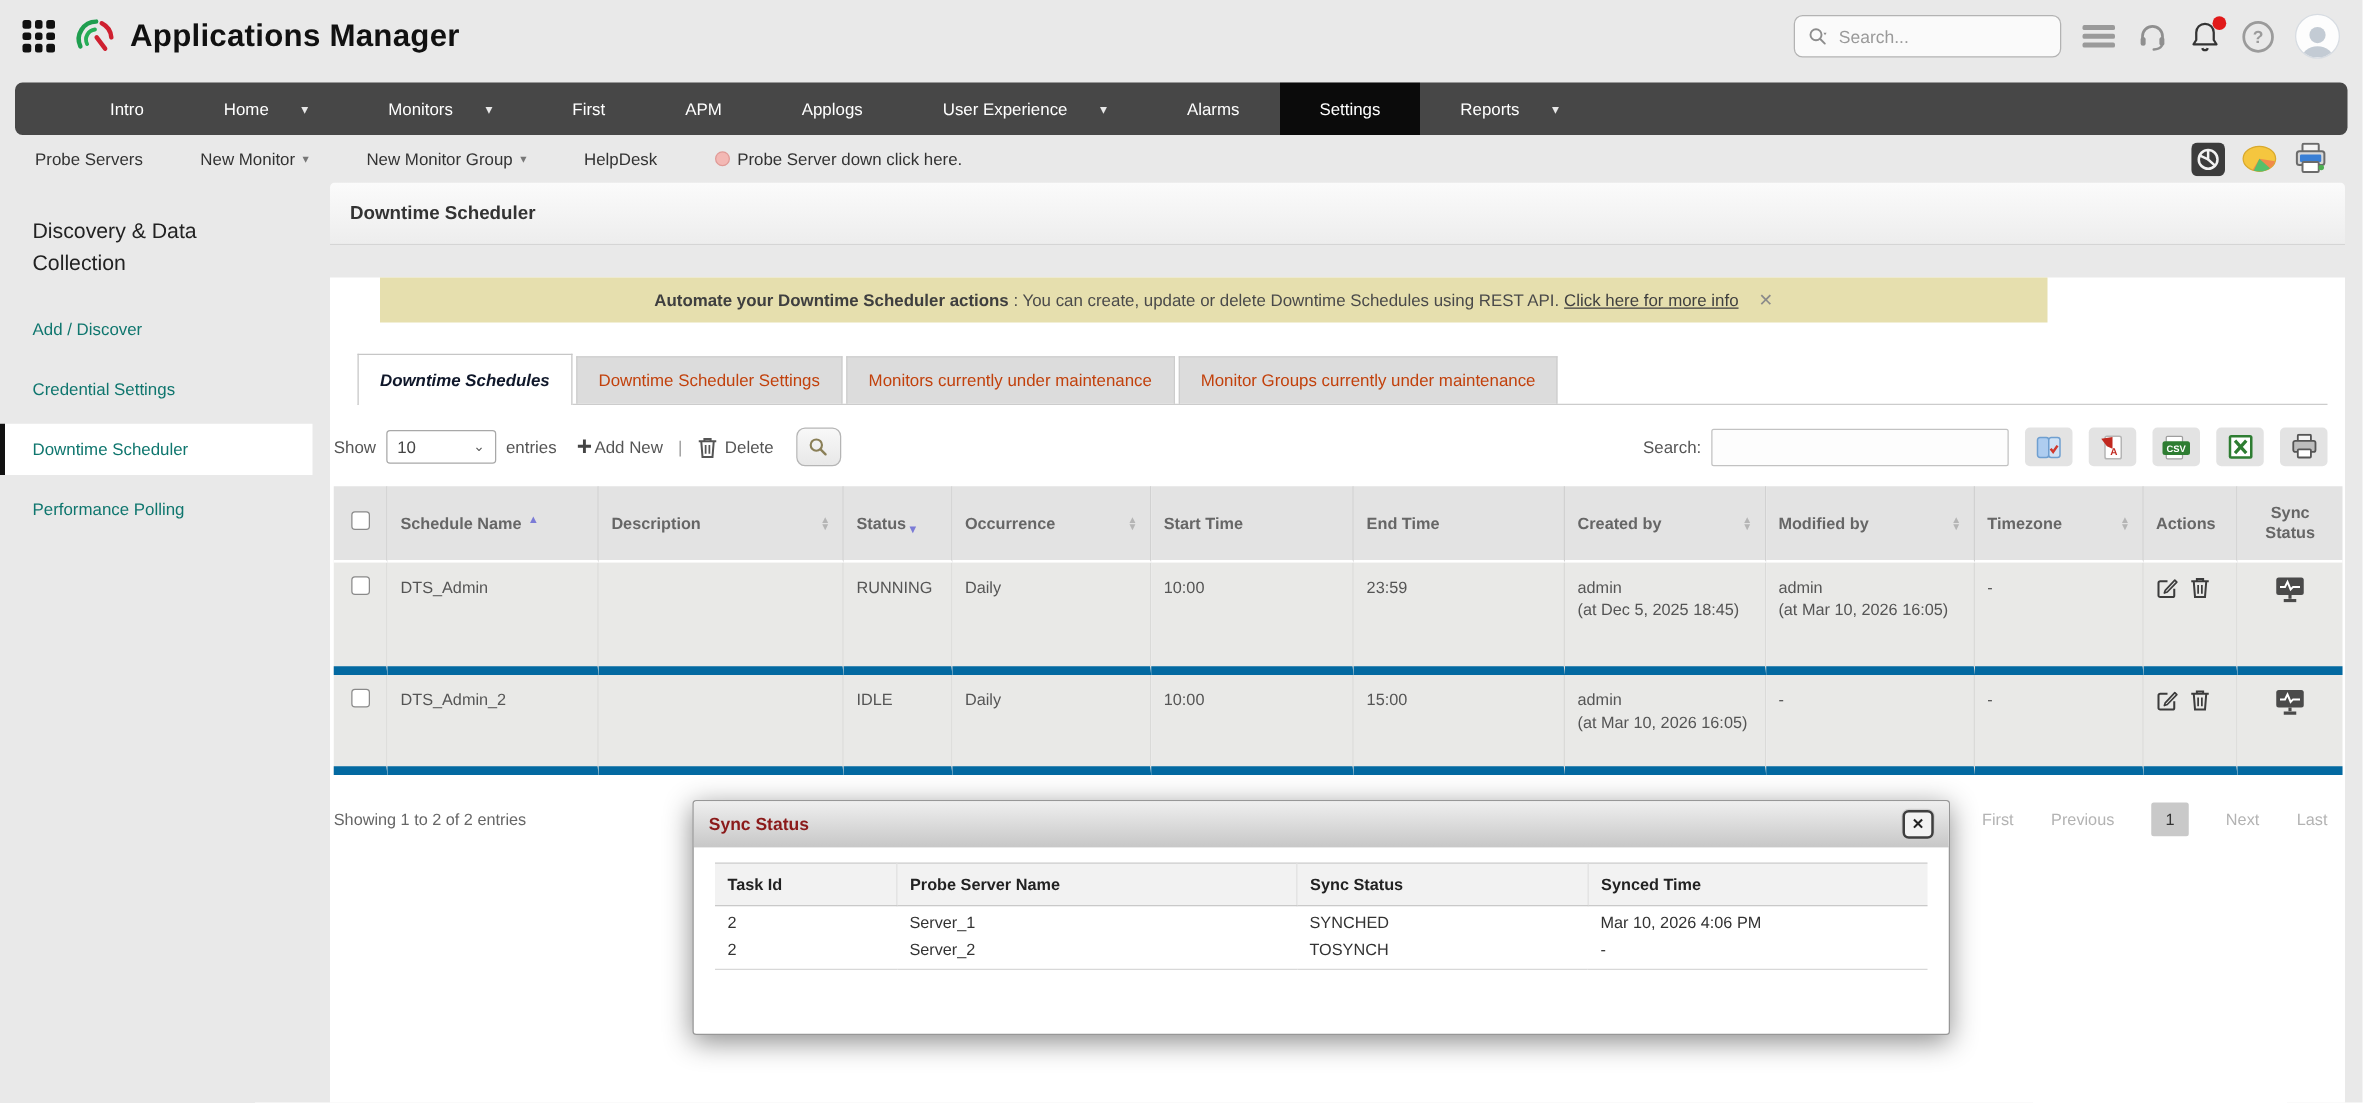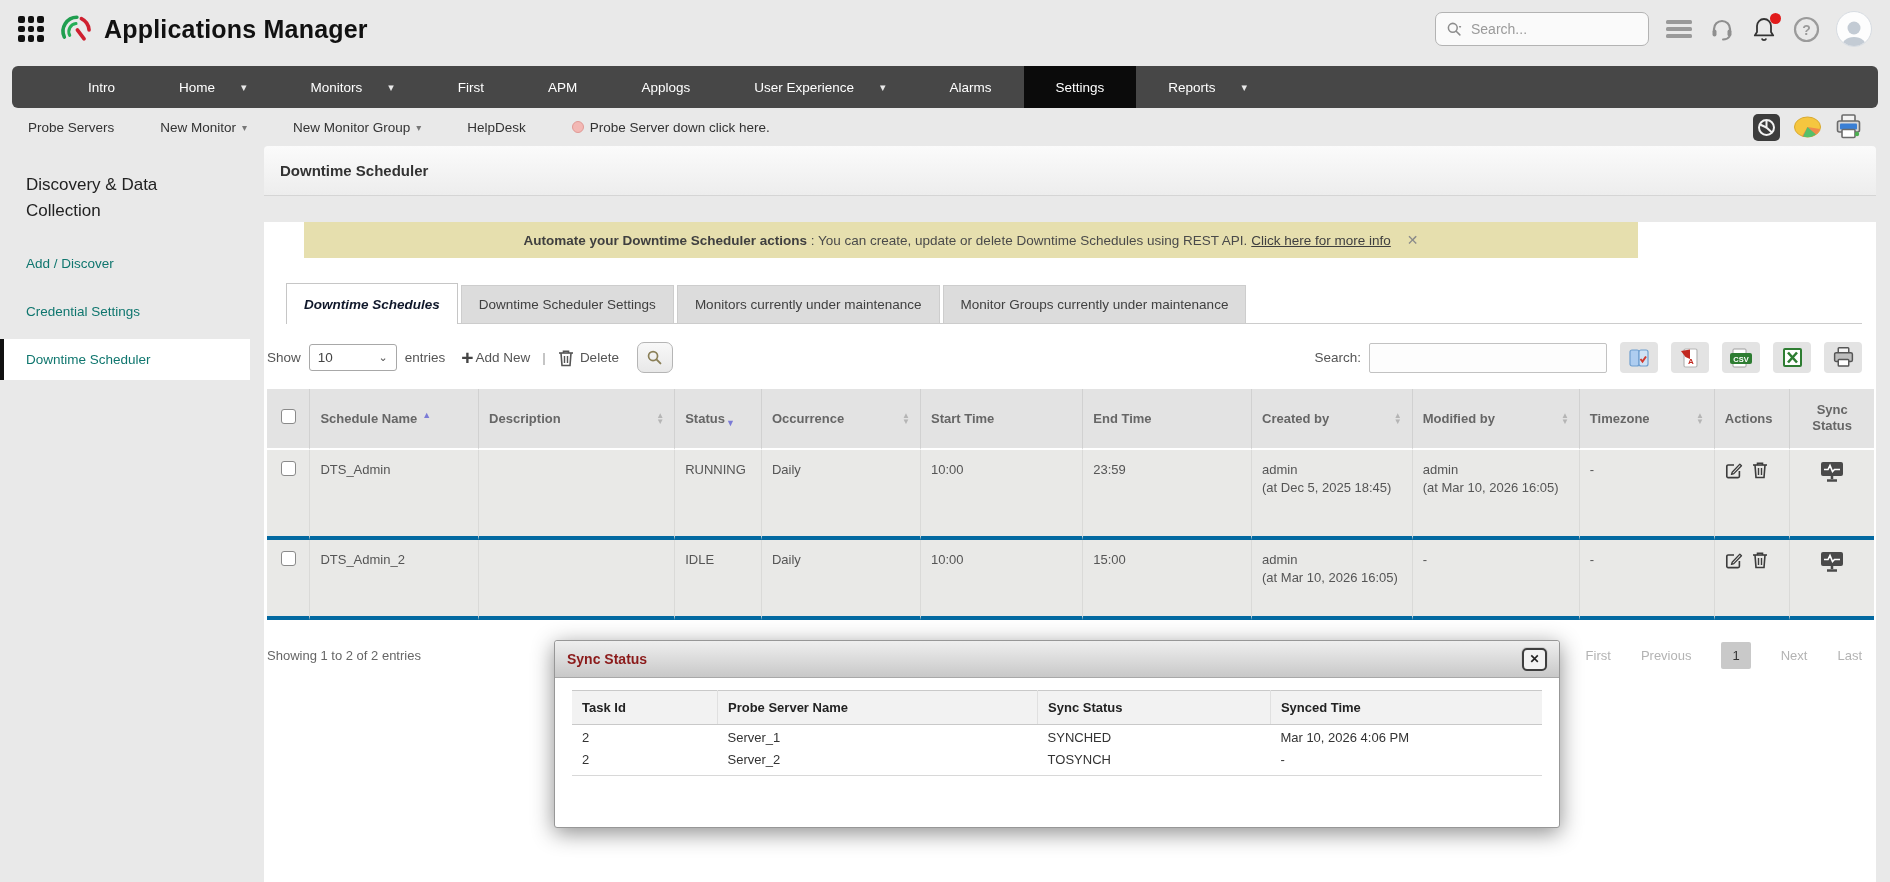--- a/index.html
+++ b/index.html
@@ -41,39 +41,39 @@
   .main { flex:1; margin:0 14px; }
   .card-title { height:50px; background:linear-gradient(#fbfbfb,#ededed); border-bottom:1px solid #d5d5d5; border-radius:4px 4px 0 0; display:flex; align-items:center; padding-left:16px; font-size:15px; font-weight:bold; color:#333; }
   .card-body { background:#fff; min-height:674px; padding-bottom:30px; position:relative;}
   
   .banner { margin:26px 238px 0 40px; min-height:36px; background:#e6dfae; display:flex; align-items:center; justify-content:center; font-size:13.5px; color:#4a4a4a; padding:6px 14px;}
   .banner b { color:#3f3f3f; }
   .banner a { color:#3f3f3f; text-decoration:underline; cursor:pointer; margin-left:4px;}
   .banner .bx { margin-left:16px; color:#8a8a8a; cursor:pointer; font-size:14px;}
   
   .tabs { margin:24px 14px 0 22px; display:flex; align-items:flex-end; border-bottom:1px solid #ccc; }
-  .tab { background:#dcdcdc; border:1px solid #cdcdcd; border-bottom:none; color:#404040; font-size:13.5px; padding:11px 17px; margin-right:3px; cursor:pointer; white-space:nowrap;}
+  .tab { background:#dcdcdc; border:1px solid #cdcdcd; border-bottom:none; color:#c2410c; font-size:13.5px; padding:11px 17px; margin-right:3px; cursor:pointer; white-space:nowrap;}
   .tab.active { background:#fff; font-weight:bold; color:#0f172a; position:relative; top:1px; padding:13px 17px 12px 17px; border-color:#c6c6c6;font-style:italic;}
   
   .controls { margin:18px 14px 0 3px; display:flex; align-items:center; font-size:13.5px; color:#555; }
   .sel { width:88px; height:27px; border:1px solid #a8a8a8; border-radius:3px; background:#fff; display:flex; align-items:center; padding:0 8px; margin:0 8px; color:#444; cursor:pointer;}
   .sel .caret { margin-left:auto; font-size:11px; color:#555; }
   .ctl { display:flex; align-items:center; gap:6px; cursor:pointer; color:#555; }
   .plus { font-size:21px; font-weight:bold; color:#444; margin:0 2px 0 16px;}
   .pipe { color:#9a9a9a; margin:0 12px; }
   .srchbtn { width:36px; height:31px; border:1px solid #b5b5b5; border-radius:7px; background:linear-gradient(#f8f8f8,#e8e8e8); display:flex; align-items:center; justify-content:center; margin-left:18px; cursor:pointer;}
   .ctl-right { margin-left:auto; display:flex; align-items:center; }
   .ctl-right label { color:#555; margin-right:8px; }
   .ctl-right input { width:238px; height:30px; border:1px solid #c2c2c2; border-radius:2px; background:#fdfdfd; outline:none; padding:0 8px; font-size:13px; font-family:"Liberation Sans",sans-serif;}
   .expbtn { width:38px; height:31px; background:#e3e3e3; border-radius:4px; display:flex; align-items:center; justify-content:center; margin-left:13px; cursor:pointer;}
   
   table.grid { width:calc(100% - 5px); margin:16px 2px 0 3px; border-collapse:separate; border-spacing:0; table-layout:fixed;}
   table.grid th { background:#e3e3e3; color:#666; font-size:13px; font-weight:bold; text-align:left; padding:13px 10px; border-right:1px solid #d1d1d1; border-bottom:2px solid #fff; vertical-align:middle; position:relative;}
   table.grid th:last-child { border-right:none; }
-  table.grid td { background:#e9e9e7; color:#555; font-size:13px; padding:11px 10px; border-right:1px solid #dadad8; border-bottom:4px solid #0369a1; vertical-align:top; line-height:1.45;}
+  table.grid td { background:#e9e9e7; color:#555; font-size:13px; padding:11px 10px; border-right:1px solid #dadad8; border-bottom:7px solid #0369a1; vertical-align:top; line-height:1.45;}
   table.grid td:last-child { border-right:none; }
   tr.r1 td { height:90px; } tr.r2 td { height:80px; }
   .cb { width:15px; height:15px; border:1px solid #8a8a8a; border-radius:3px; background:#fff; display:inline-block; cursor:pointer;}
   .thc { text-align:center !important; }
   .sort-asc { color:#7b7bd6; font-size:9px; position:relative; top:-5px; margin-left:5px;}
   .sort-desc { color:#7b7bd6; font-size:9px; position:relative; top:3px; margin-left:1px;}
   .sort-both { float:right; display:flex; flex-direction:column; line-height:6px; font-size:8px; color:#b5b5b5; margin-top:2px;}
   .statuscell { word-break:break-all; }
   .acticons { display:flex; gap:9px; align-items:center; }
   .acticons .hicon svg { display:block; }
@@ -248,20 +248,21 @@
   </span>
 </div>
 
 <div class="layout">
 
   <div class="sidebar">
     <div class="side-head">Discovery &amp; Data Collection</div>
     <div class="side-item">Add / Discover</div>
     <div class="side-item">Credential Settings</div>
     <div class="side-item active">Downtime Scheduler</div>
+    <div class="side-item">Performance Polling</div>
   </div>
 
   <div class="main">
     <div class="card-title">Downtime Scheduler</div>
     <div class="card-body">
 
       <div class="banner">
         <b>Automate your Downtime Scheduler actions</b>&nbsp;
         <span>: You can create, update or delete Downtime Schedules using REST API.</span>
         <a>Click here for more info</a>

